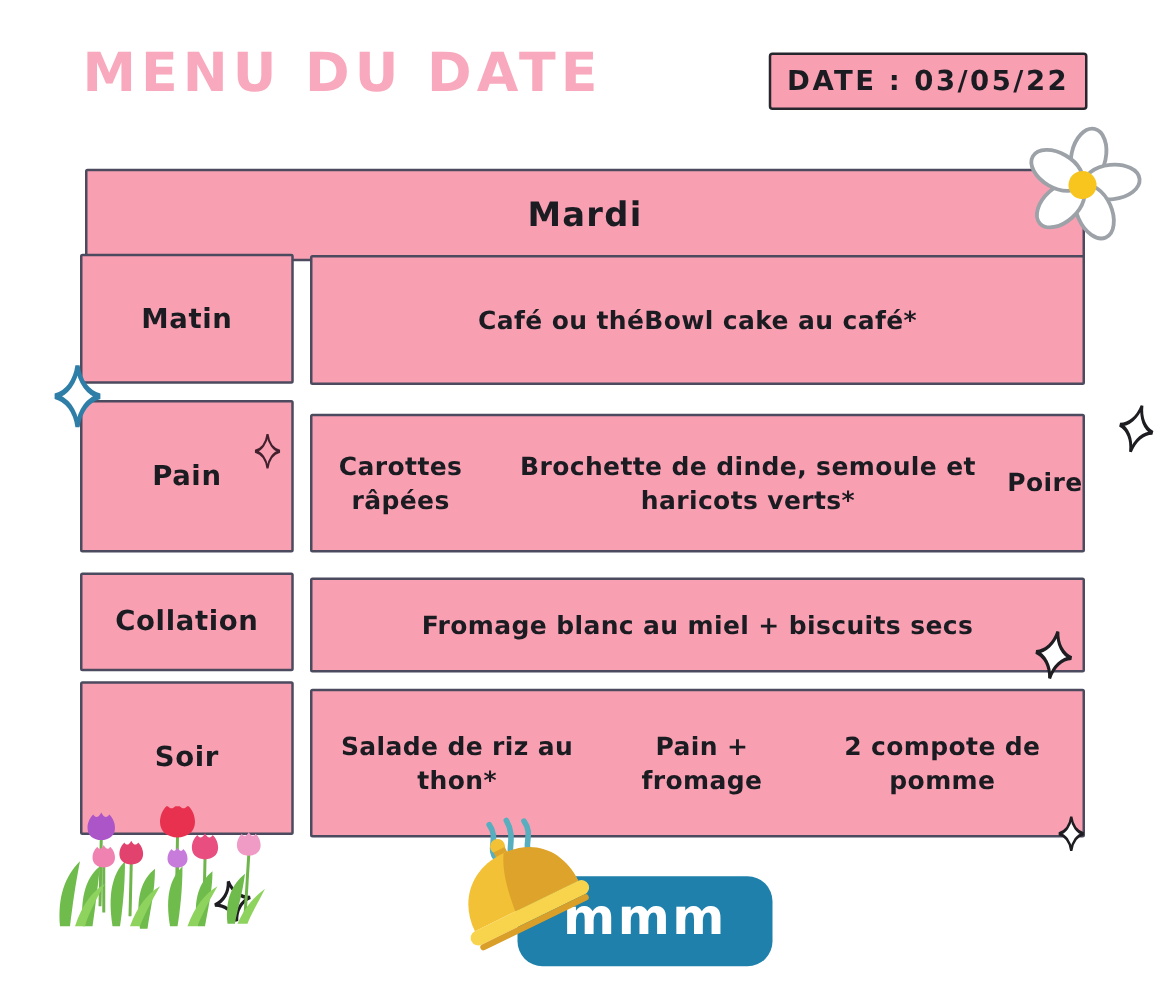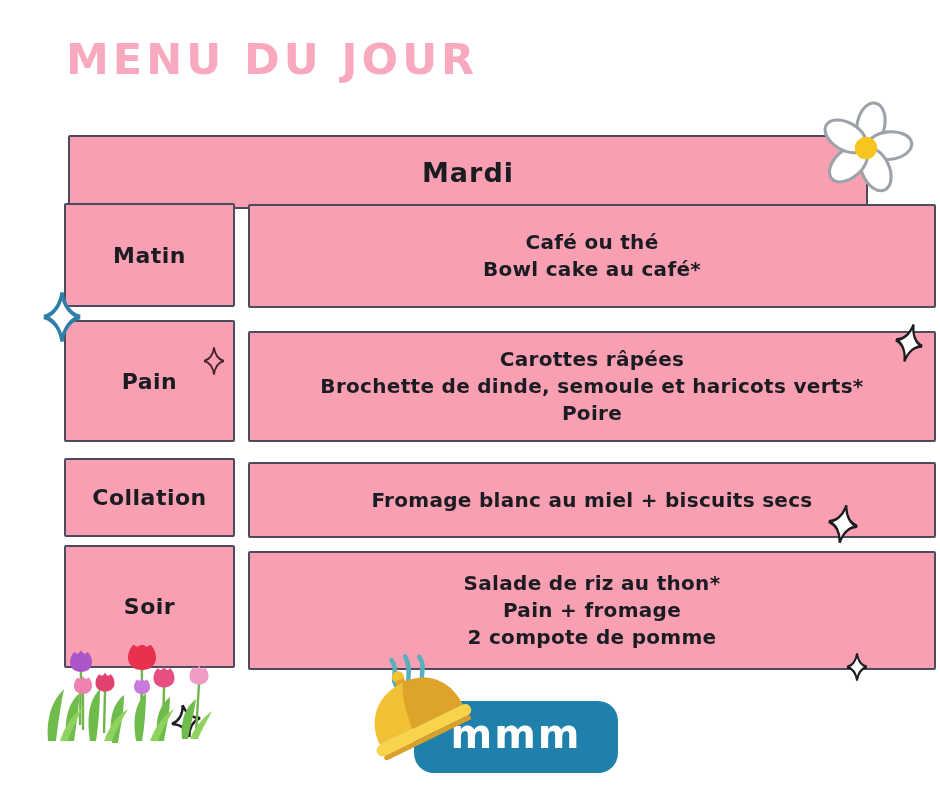--- a/index.html
+++ b/index.html
@@ -30,21 +30,21 @@
   }
   .day-text { font-size:27px; font-weight:bold; letter-spacing:1px; color:var(--text_dark); }
 
   .label-box { left:64px; width:171px; display:flex; align-items:center; justify-content:center; }
   .lb-matin { top:203px; height:104px; }
   .lb-midi { top:320px; height:122px; }
   .lb-collation { top:458px; height:79px; }
   .lb-soir { top:545px; height:123px; }
   .label-text { font-size:22px; font-weight:bold; letter-spacing:0.5px; color:var(--text_dark); }
 
-  .content-box { left:248px; width:688px; display:flex; flex-direction:column; align-items:center; justify-content:center; }
+  .content-box { left:248px; width:620px; display:flex; flex-direction:row; align-items:center; justify-content:center; }
   .cb-matin { top:204px; height:104px; }
   .cb-midi { top:331px; height:111px; }
   .cb-collation { top:462px; height:76px; }
   .cb-soir { top:551px; height:119px; }
   .line { font-size:20px; font-weight:bold; line-height:27px; letter-spacing:0.3px; color:var(--text_dark); text-align:center; }
 
   .daisy { left:815px; top:95px; width:102px; height:102px; }
   .tulips { left:40px; top:645px; width:180px; height:100px; }
   .steam { left:383px; top:636px; width:52px; height:58px; }
   .cloche { left:356px; top:658px; width:120px; height:104px; }
@@ -62,22 +62,25 @@
     background:var(--logo_teal); border-radius:20px;
     display:flex; align-items:center; justify-content:center;
   }
   .logo-text { font-size:40px; font-weight:bold; letter-spacing:2px; color:var(--logo_text_color); padding-bottom:6px; }
 </style>
 </head>
 <body>
 
 <div class="poster">
 
-  <h1 class="abs title">MENU DU JOUR</h1>
-
+  <h1 class="abs title">MENU DU DATE</h1>
+
+  <div class="abs date-box">
+    <span class="date-text">DATE : 03/05/22</span>
+  </div>
 
   <div class="abs day-bar pinkfill boxed">
     <span class="day-text">Mardi</span>
   </div>
 
   <svg class="abs daisy" viewBox="0 0 100 100">
     <g transform="rotate(12 50 52)">
       <ellipse cx="50" cy="29" rx="13.5" ry="22" fill="#ffffff" style="stroke:var(--daisy_outline)" stroke-width="3"></ellipse>
       <ellipse cx="50" cy="29" rx="13.5" ry="22" fill="#ffffff" style="stroke:var(--daisy_outline)" stroke-width="3" transform="rotate(72 50 52)"></ellipse>
       <ellipse cx="50" cy="29" rx="13.5" ry="22" fill="#ffffff" style="stroke:var(--daisy_outline)" stroke-width="3" transform="rotate(144 50 52)"></ellipse>

